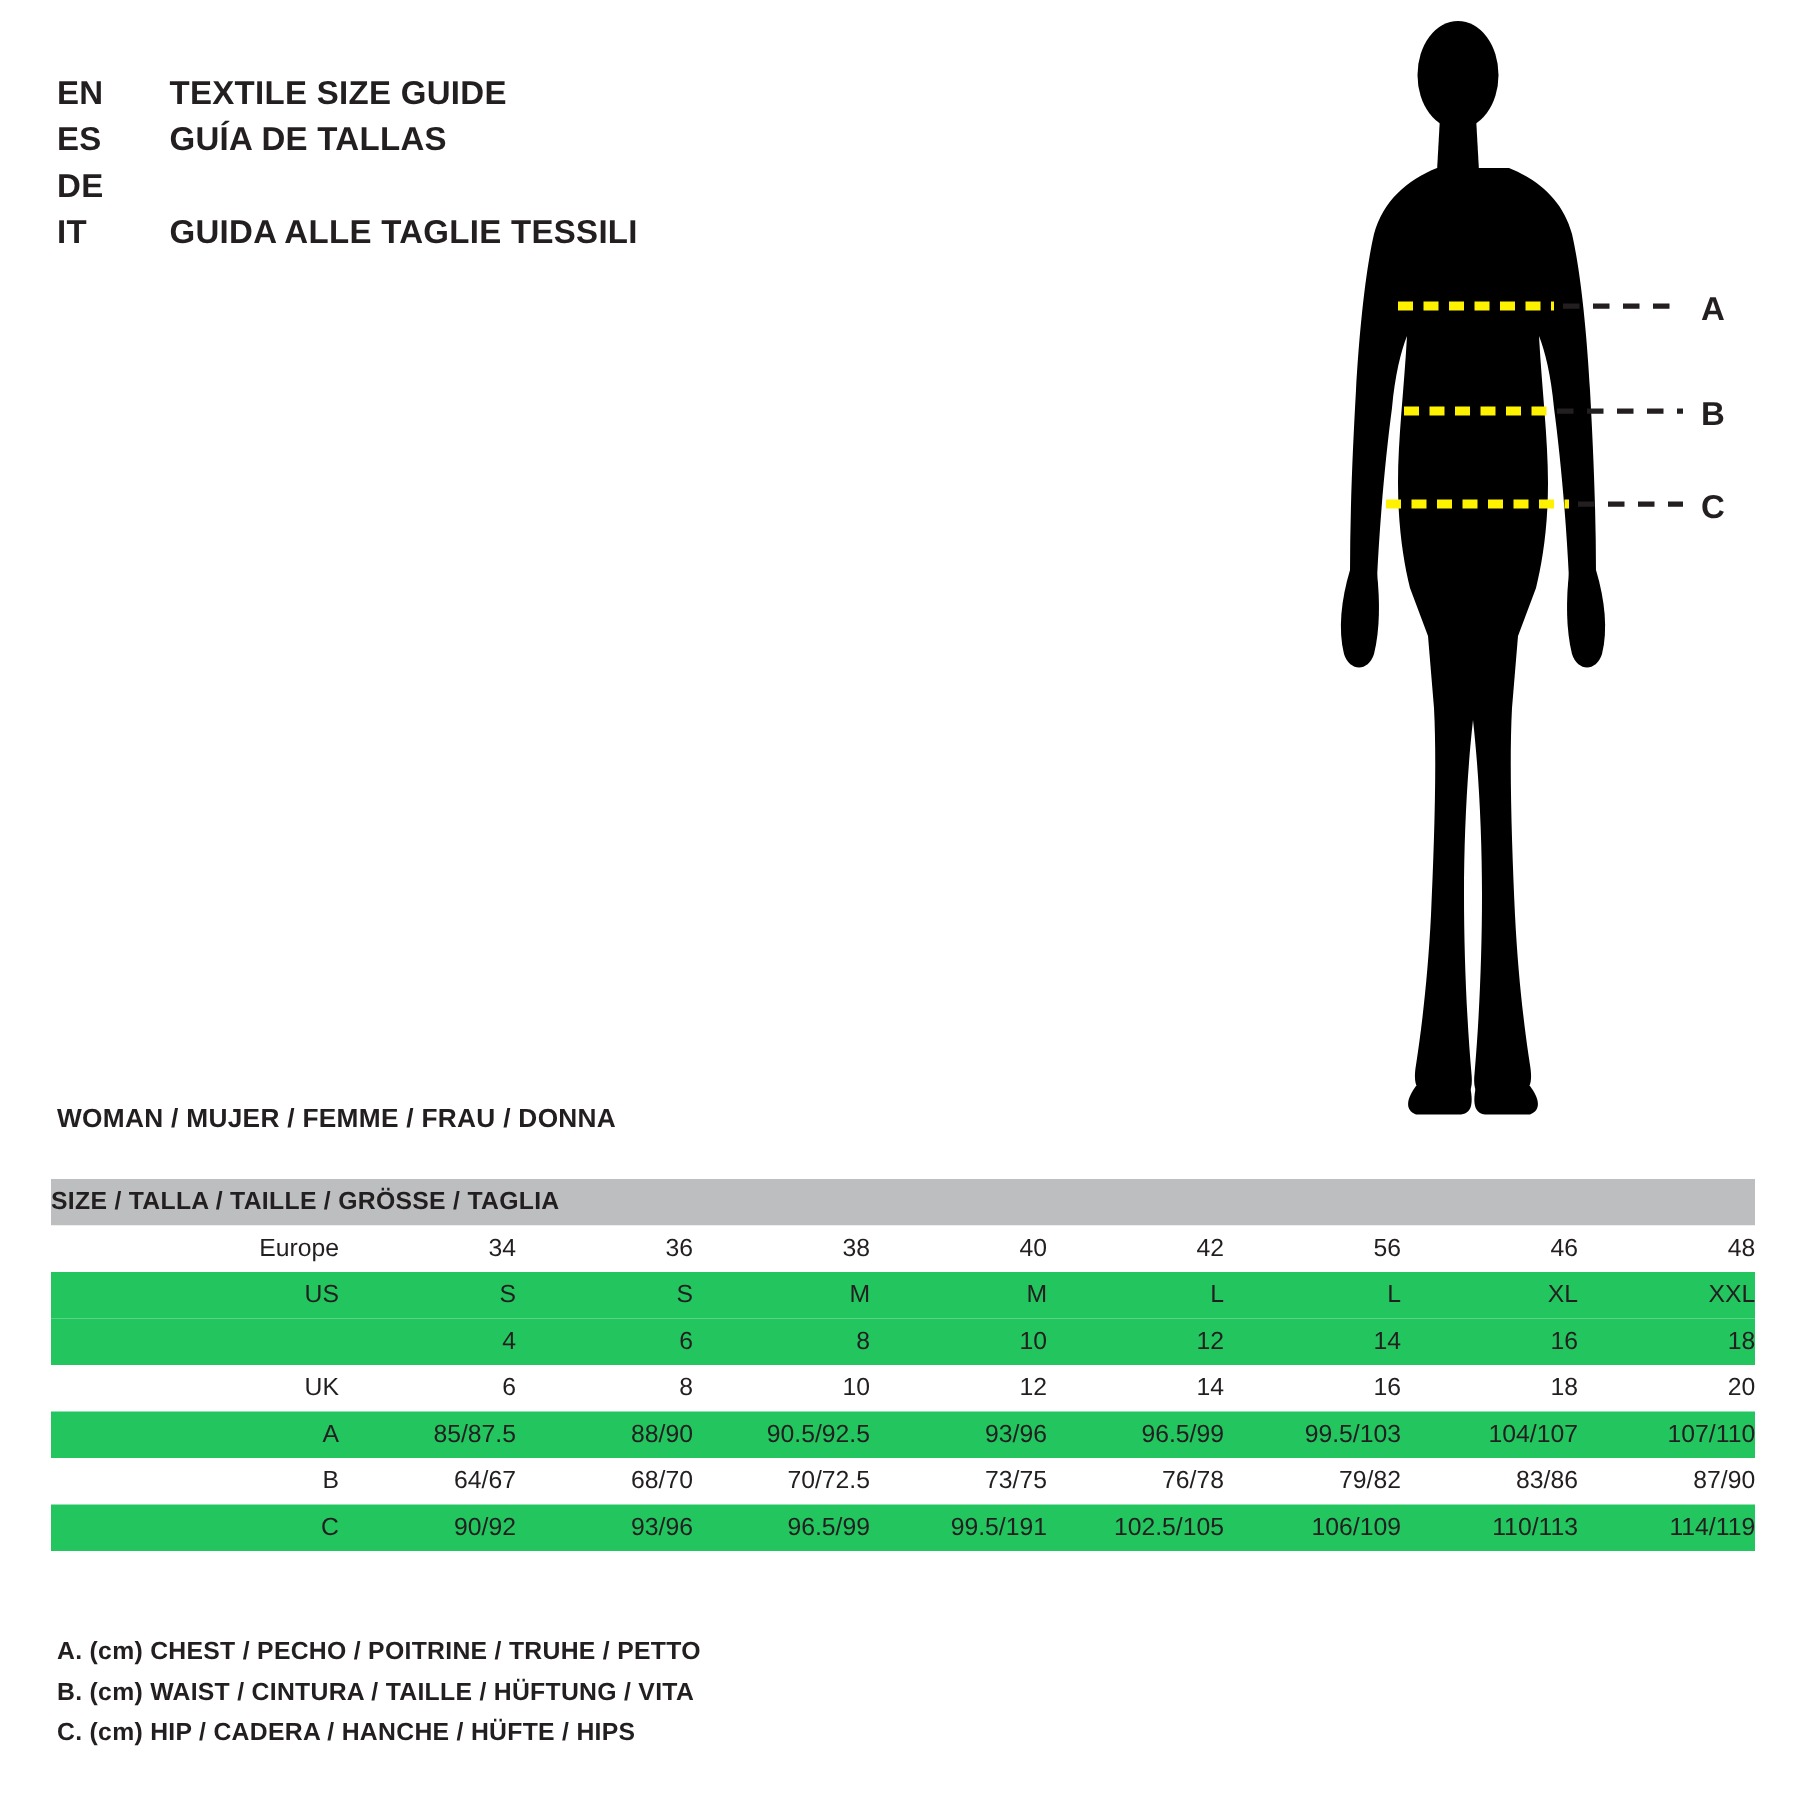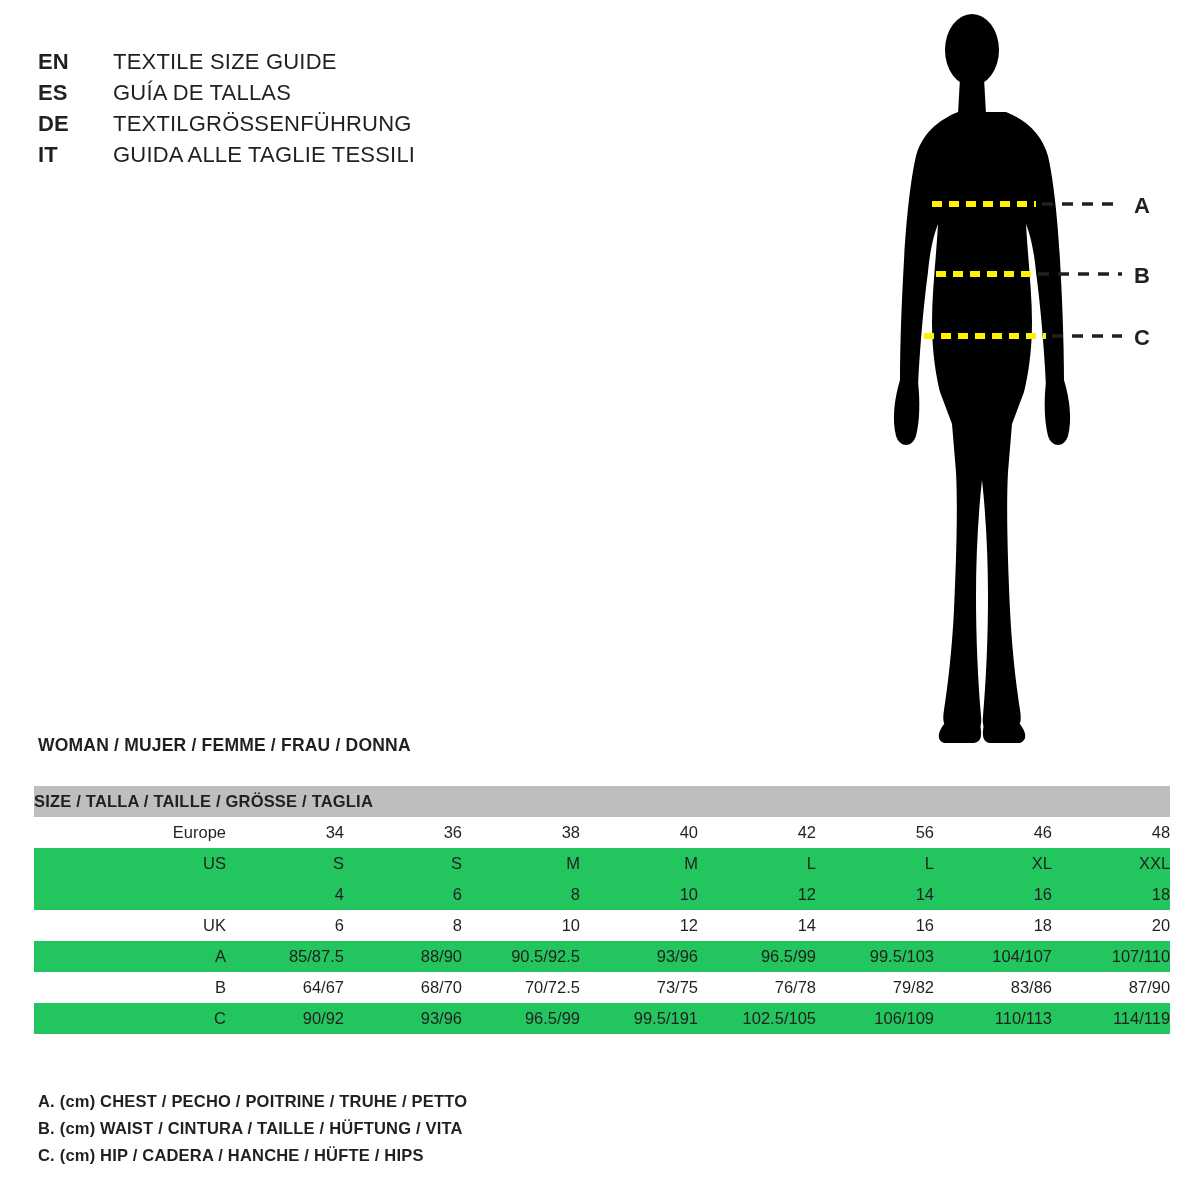--- a/index.html
+++ b/index.html
@@ -33,21 +33,21 @@
     height: 31px;
   }
   .title-lang {
     width: 75px;
     font-size: 22px;
     font-weight: bold;
     letter-spacing: 0.2px;
   }
   .title-text {
     font-size: 22px;
-    font-weight: normal;
+    font-weight: bold;
     letter-spacing: 0.2px;
     white-space: nowrap;
   }
 
   
   .figure-wrap {
     position: absolute;
     left: 860px;
     top: 10px;
     width: 330px;
@@ -131,21 +131,20 @@
     <div class="title-row">
       <div class="title-lang">EN</div>
       <div class="title-text">TEXTILE SIZE GUIDE</div>
     </div>
     <div class="title-row">
       <div class="title-lang">ES</div>
       <div class="title-text">GUÍA DE TALLAS</div>
     </div>
     <div class="title-row">
       <div class="title-lang">DE</div>
-      <div class="title-text">TEXTILGRÖSSENFÜHRUNG</div>
     </div>
     <div class="title-row">
       <div class="title-lang">IT</div>
       <div class="title-text">GUIDA ALLE TAGLIE TESSILI</div>
     </div>
   </div>
 
   <div class="figure-wrap">
     <svg width="330" height="740" viewBox="0 0 330 740" xmlns="http://www.w3.org/2000/svg">
       <g>

